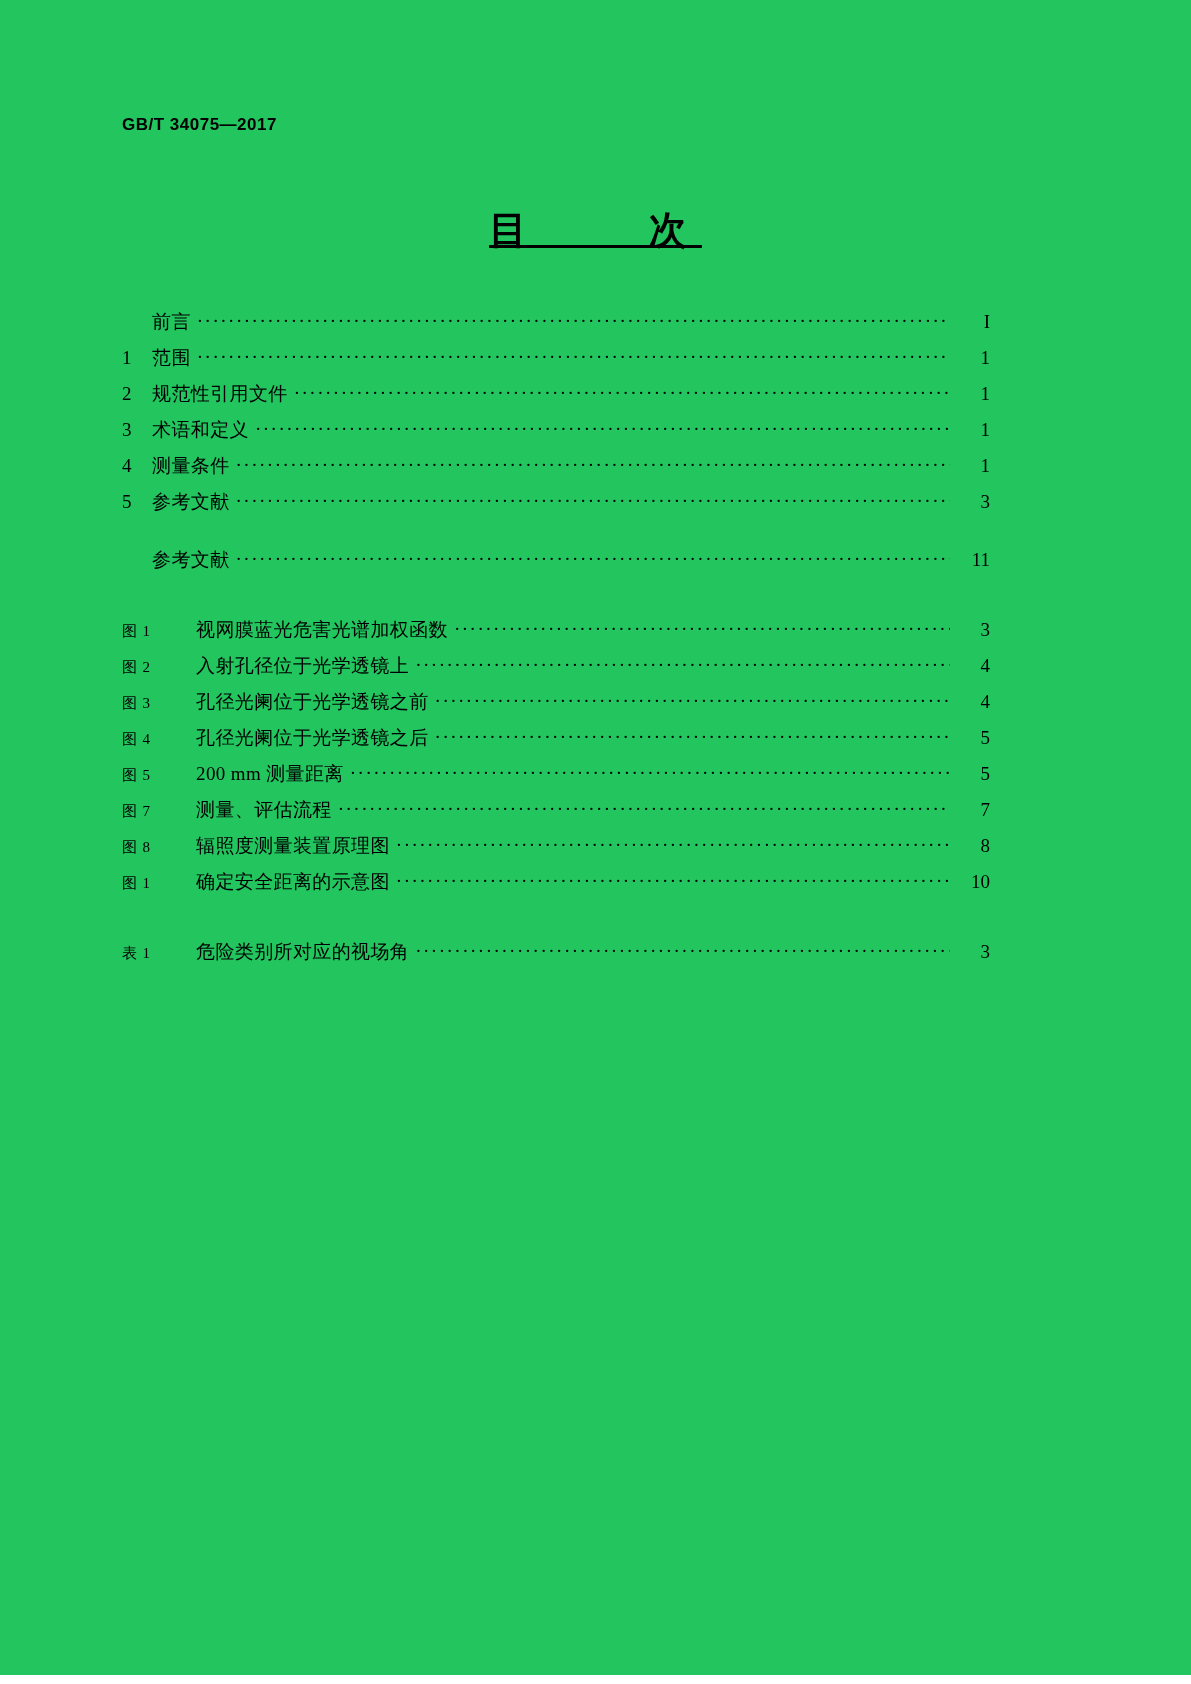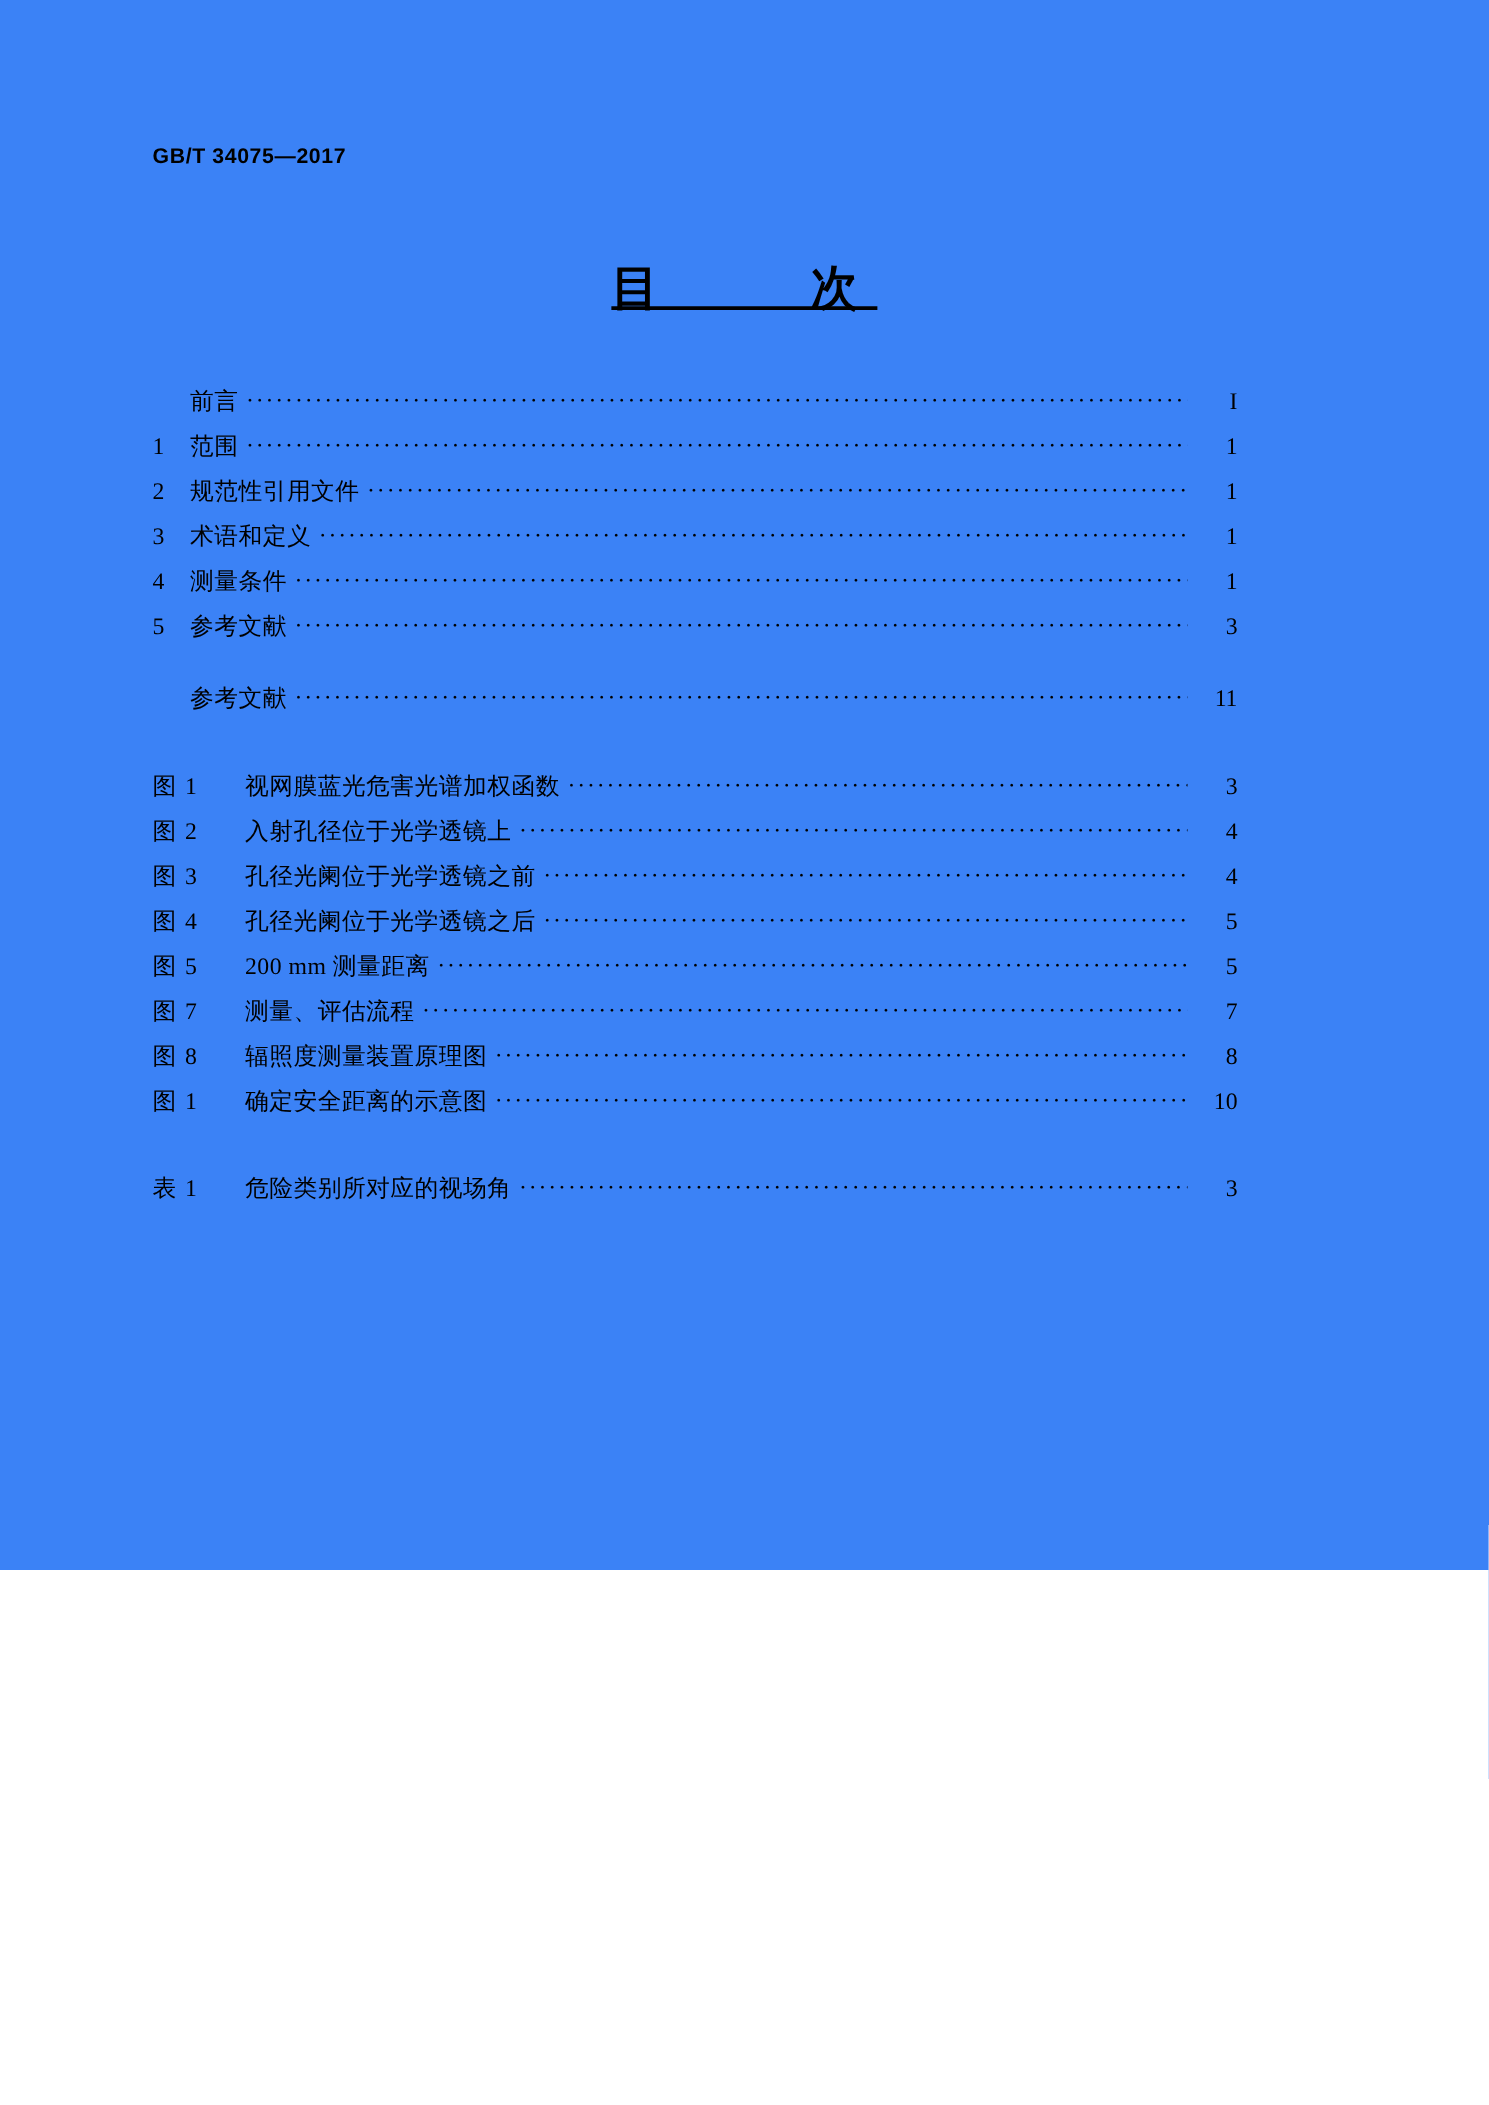--- a/index.html
+++ b/index.html
@@ -3,22 +3,22 @@
 <meta charset="utf-8">
 <style>
   html, body {
     margin: 0;
     padding: 0;
     background: #ffffff;
   }
   .page {
     position: relative;
     width: 1191px;
-    height: 1256px;
-    background: #3b82f6;
+    height: 1675px;
+    background: #22c55e;
     font-family: "Liberation Serif", "DejaVu Serif", serif;
     color: #000000;
     overflow: hidden;
   }
   .header-code {
     position: absolute;
     left: 122px;
     top: 115px;
     font-family: "Liberation Sans", "DejaVu Sans", sans-serif;
     font-size: 17px;
@@ -51,21 +51,21 @@
     height: 36px;
   }
   .toc-row .num {
     width: 30px;
     flex: 0 0 auto;
     font-size: 19px;
   }
   .toc-row .fignum {
     width: 74px;
     flex: 0 0 auto;
-    font-size: 19px;
+    font-size: 15px;
     letter-spacing: 0.06em;
   }
   .toc-row .label {
     flex: 0 0 auto;
     white-space: nowrap;
     font-size: 19px;
     letter-spacing: 0.02em;
   }
   .toc-row .leader {
     flex: 1 1 auto;

